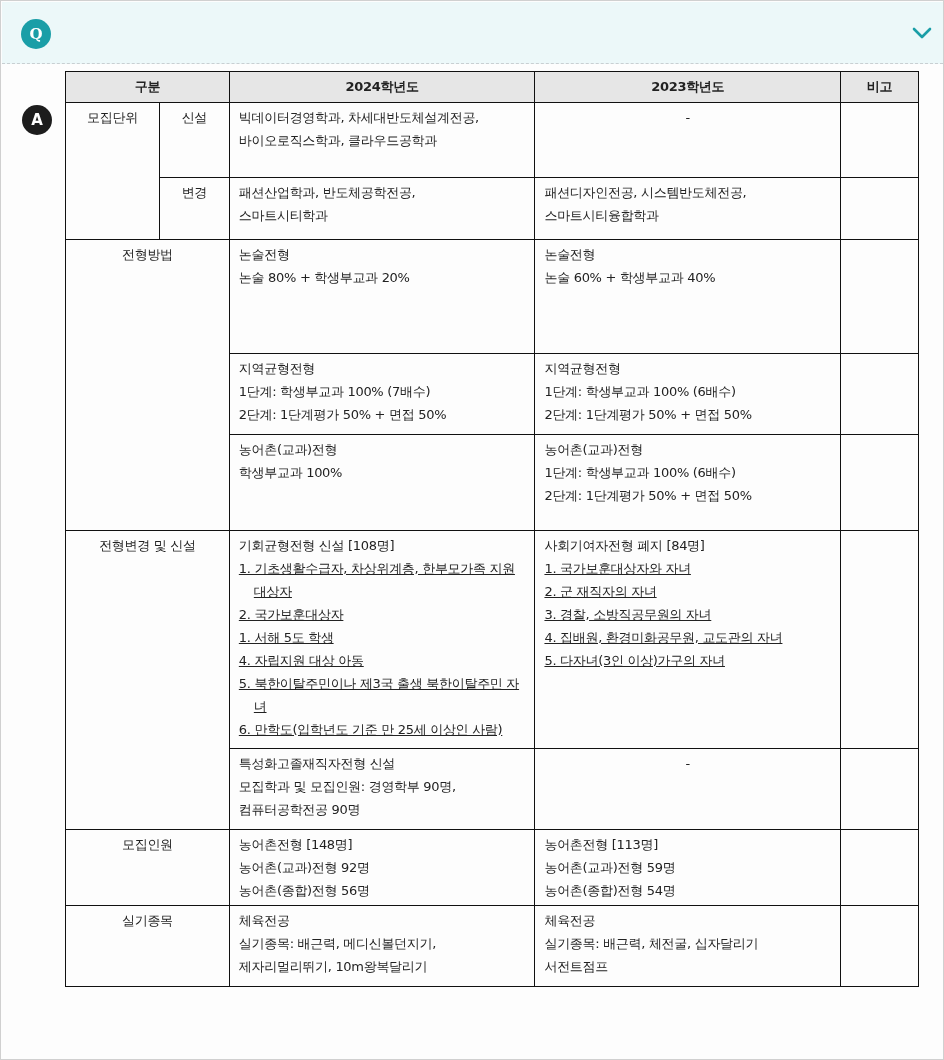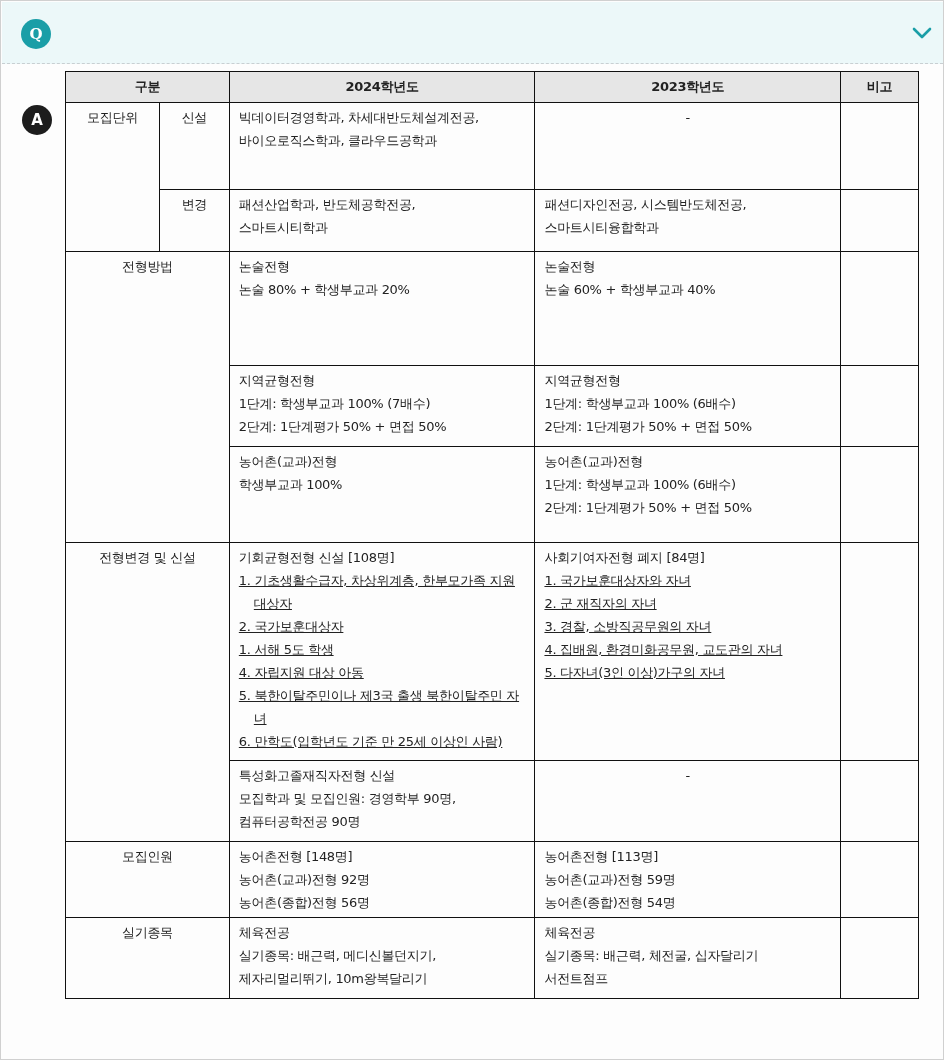--- a/index.html
+++ b/index.html
@@ -43,21 +43,21 @@
     <thead>
       <tr>
         <th colspan="2">구분</th>
         <th>2024학년도</th>
         <th>2023학년도</th>
         <th>비고</th>
       </tr>
     </thead>
     <tbody>
 
-      <tr style="height:87px">
+      <tr style="height:75px">
         <td rowspan="2" class="center">모집단위</td>
         <td class="center">신설</td>
         <td>
           <div>빅데이터경영학과, 차세대반도체설계전공,</div>
           <div>바이오로직스학과, 클라우드공학과</div>
         </td>
         <td class="center">-</td>
         <td></td>
       </tr>
 

